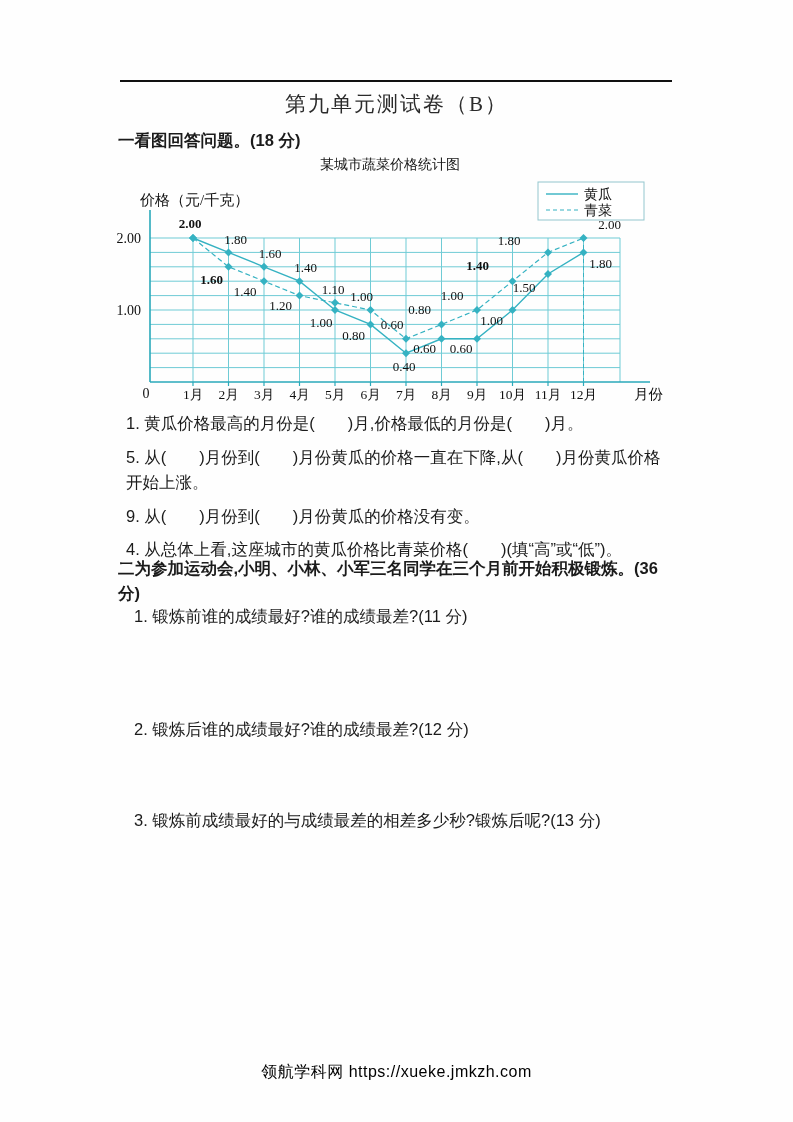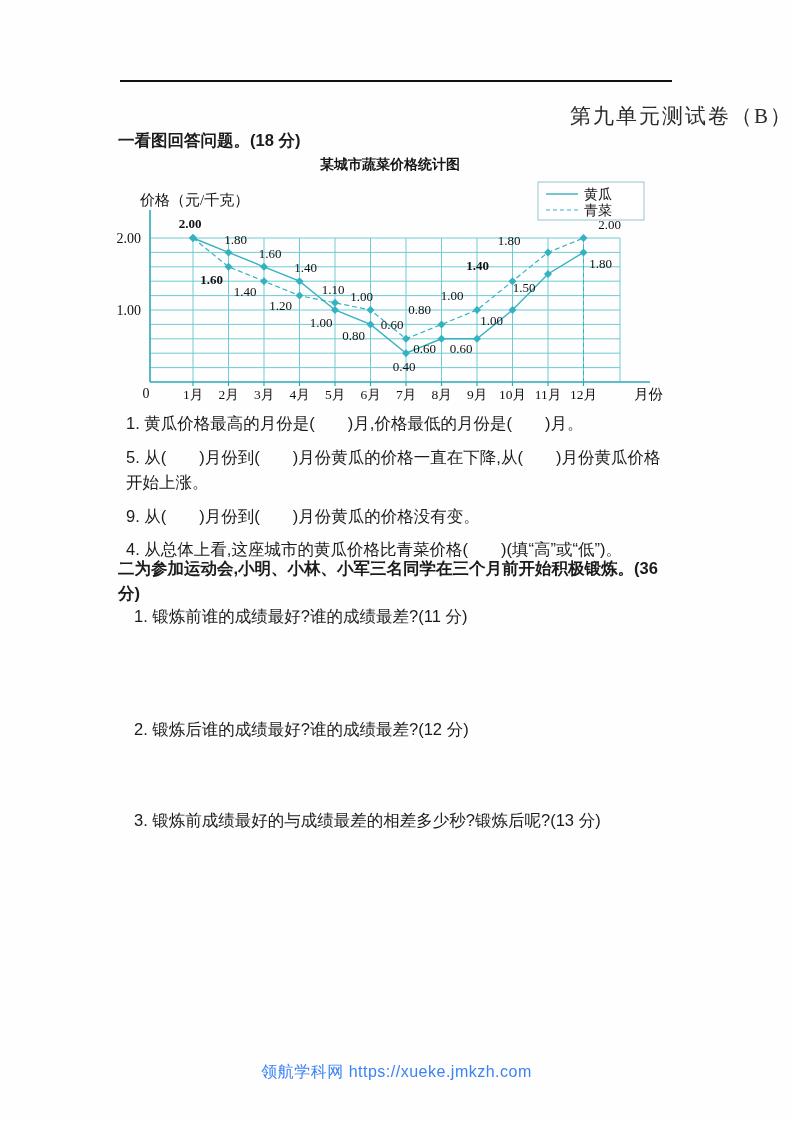--- a/index.html
+++ b/index.html
@@ -2,44 +2,44 @@
 <html><head>
 <meta charset="utf-8">
 <style>
   html,body{margin:0;padding:0;background:#fff;}
   .page{
     position:relative;width:793px;height:1122px;background:#fefefe;
     font-family:"Liberation Sans",sans-serif;color:#1b1b1b;overflow:hidden;
   }
   .top-rule{position:absolute;top:80px;left:120px;width:552px;height:2px;background:#111;}
   .page-title{
-    position:absolute;top:90px;left:0;width:100%;text-align:right;
-    font-family:"Liberation Serif",serif;font-size:21px;color:#2b2b2b;letter-spacing:2px;margin-top:12px;
+    position:absolute;top:90px;left:0;width:100%;text-align:center;
+    font-family:"Liberation Serif",serif;font-size:21px;color:#2b2b2b;letter-spacing:2px;
   }
   .sec-heading{
     position:absolute;left:118px;width:565px;
     font-size:16.5px;font-weight:700;line-height:25px;
   }
   #sec1-heading{top:128px;}
   #sec2-heading{top:556px;}
   .chart-title{
     position:absolute;top:156px;left:90px;width:600px;text-align:center;
-    font-size:14px;font-weight:700;color:#161616;
+    font-size:14px;font-weight:400;color:#161616;
   }
   #chart-wrap{position:absolute;top:170px;left:90px;width:600px;height:240px;}
   .q-list{position:absolute;left:118px;width:560px;}
   #q-list-1{top:403px;}
   .q{margin:8px;font-size:16.5px;line-height:25.6px;}
   .q-single{position:absolute;left:118px;width:560px;font-size:16.5px;line-height:25px;margin:16px;}
   #s2q1{top:588px;}
   #s2q2{top:701px;}
   #s2q3{top:792px;}
   .footer{
     position:absolute;top:1062px;left:0;width:100%;text-align:center;
-    font-size:16px;color:#3b82f6;letter-spacing:0.5px;
+    font-size:16px;color:#000000;letter-spacing:0.5px;
   }
 </style>
 </head>
 <body>
 
 <div class="page">
 
   <div class="top-rule"></div>
 
   <div class="page-title">第九单元测试卷（B）</div>

